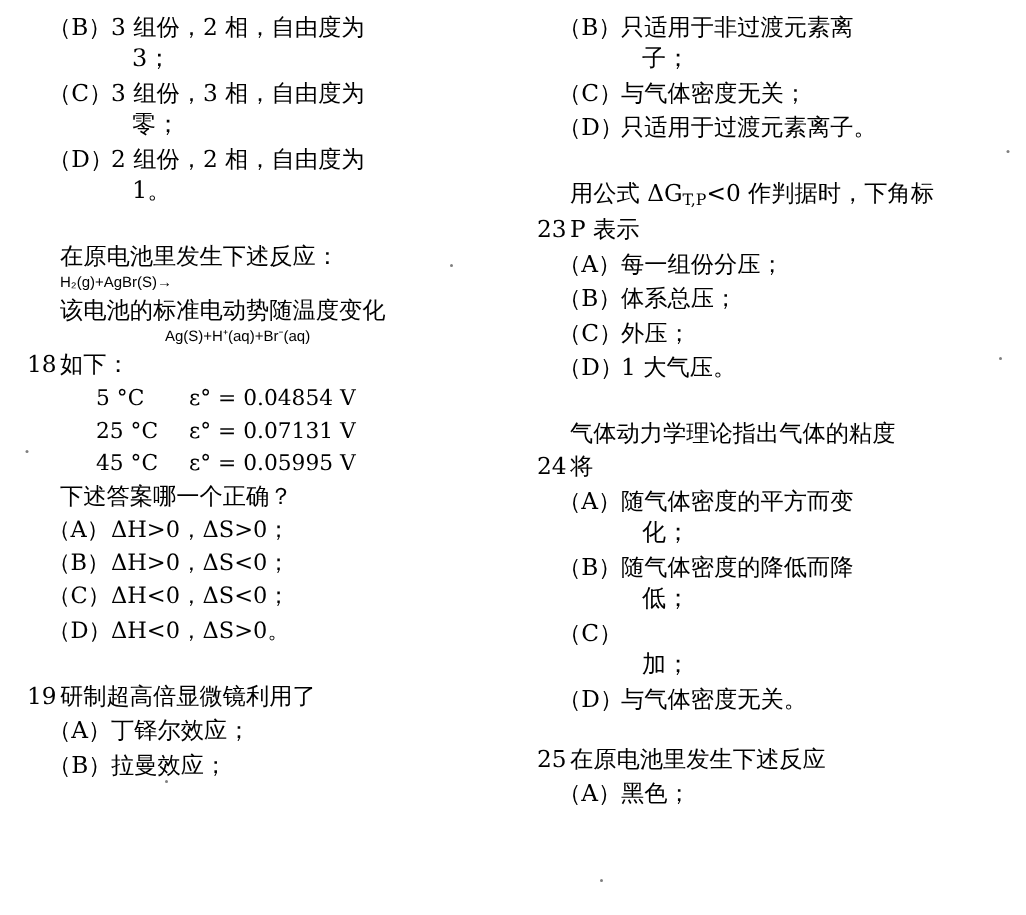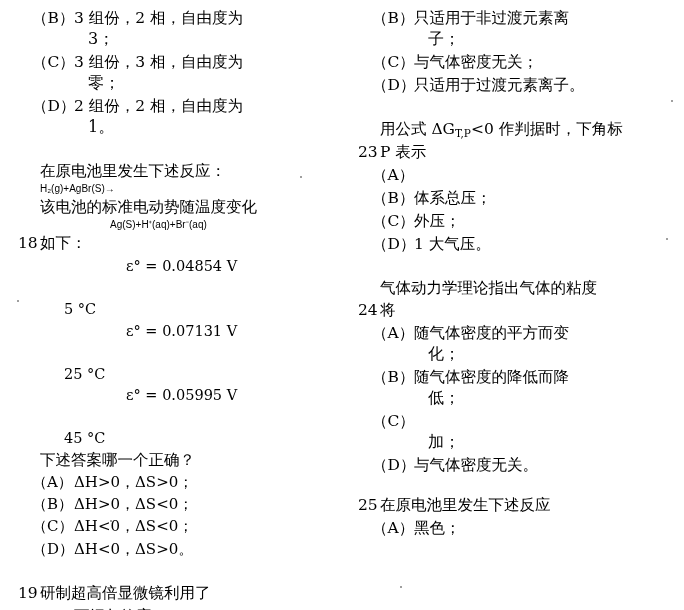--- a/index.html
+++ b/index.html
@@ -93,21 +93,21 @@
   }
   sub { font-size: 0.68em; vertical-align: -0.28em; }
 
   .emf-table {
     margin-top: 2px;
     margin-left: 46px;
     font-size: 14.5px;
     line-height: 1.46;
   }
   .emf-row { display: flex; flex-direction: row; }
-  .emf-t { width: 62px; flex: 0 0 62px; margin-top: 43px; }
+  .emf-t { width: 62px; flex: 0 0 62px; }
   .emf-v { flex: 1 1 auto; }
 
   .thermo {
     font-size: 15px;
   }
   .gap-md { height: 12px; }
   .gap-lg { height: 16px; }
   .noise { position: absolute; background: #000; opacity: 0.5; border-radius: 50%; }
 </style>
 </head>
@@ -243,20 +243,21 @@
         <div class="q-head">
           <div class="q-num">23</div>
           <div class="q-stem">
             <span class="q-stem-line">用公式 ΔG<sub>T,P</sub>&lt;0 作判据时，下角标</span>
             <span class="q-stem-line">P 表示</span>
           </div>
         </div>
         <div class="opts">
           <div class="opt">
             <div class="opt-label">（A）</div>
+            <div class="opt-text">每一组份分压；</div>
           </div>
           <div class="opt">
             <div class="opt-label">（B）</div>
             <div class="opt-text">体系总压；</div>
           </div>
           <div class="opt">
             <div class="opt-label">（C）</div>
             <div class="opt-text">外压；</div>
           </div>
           <div class="opt">

